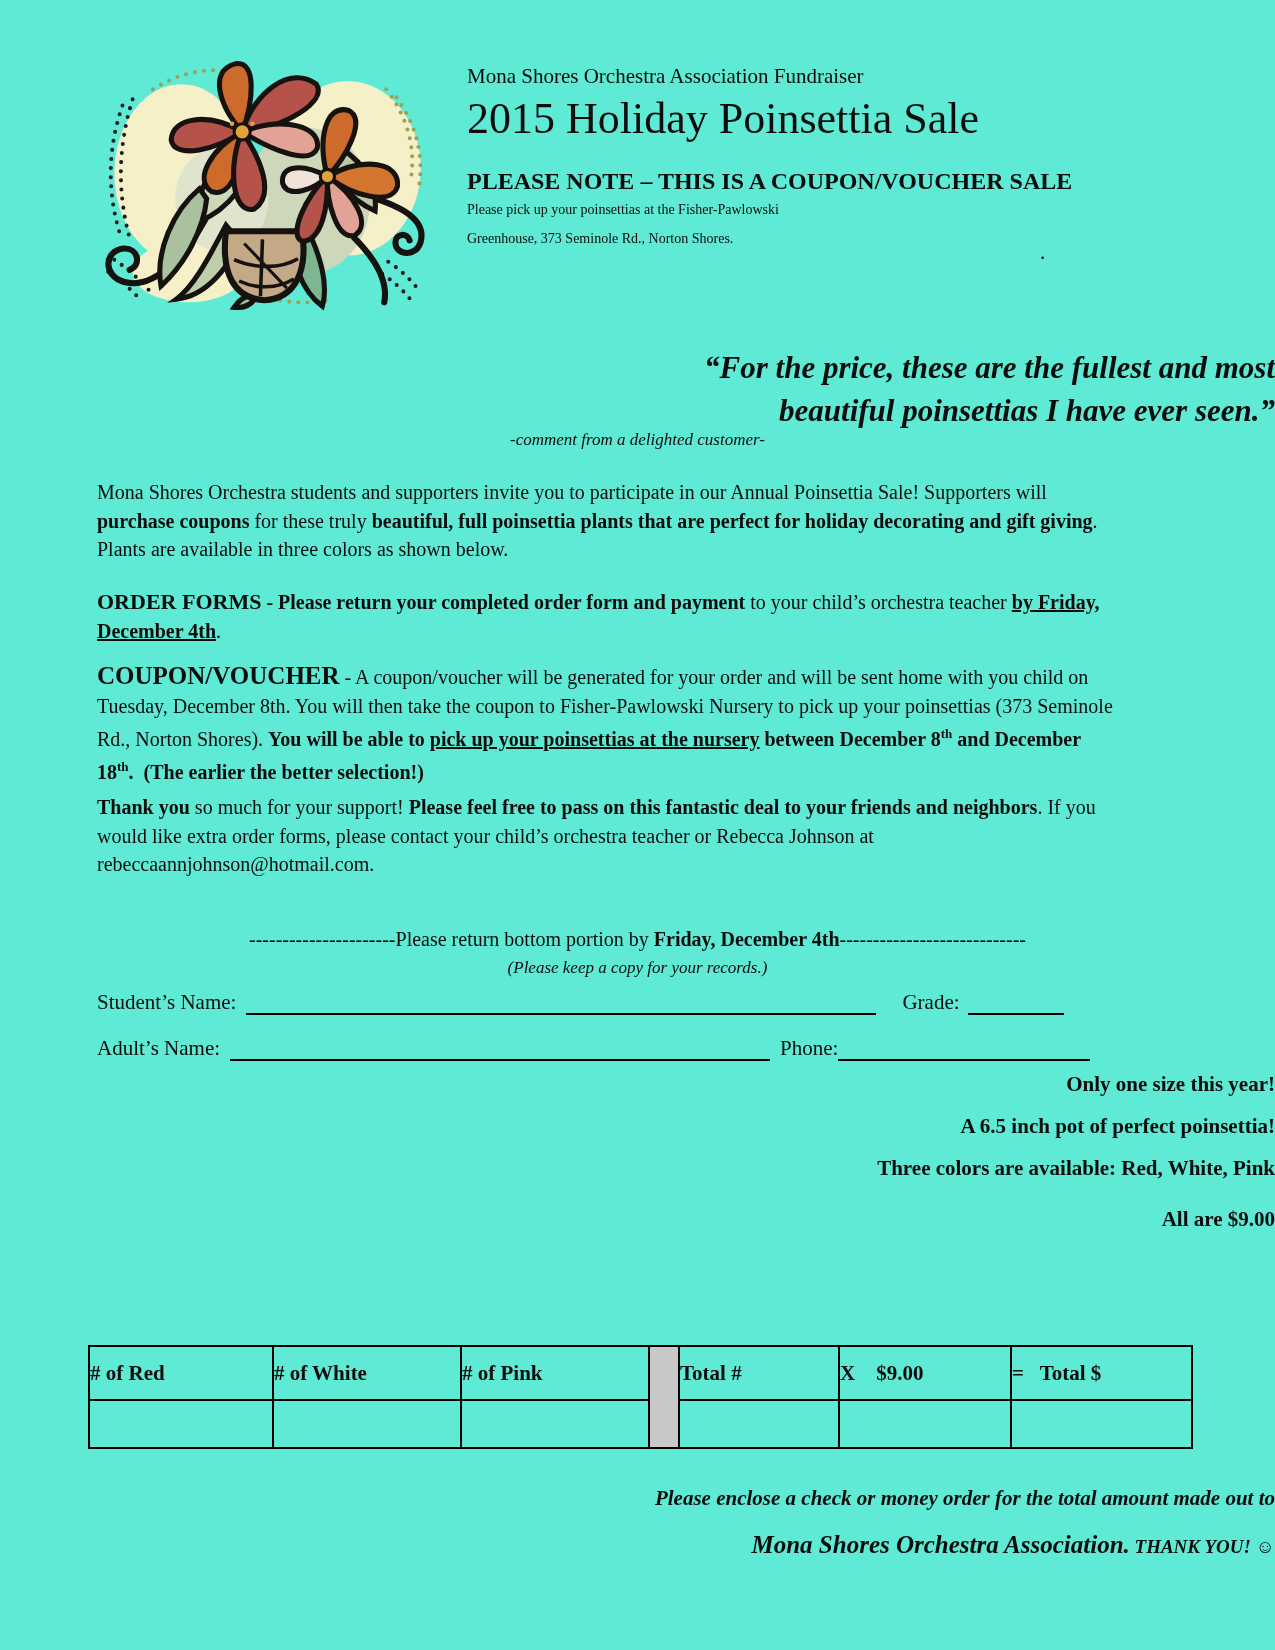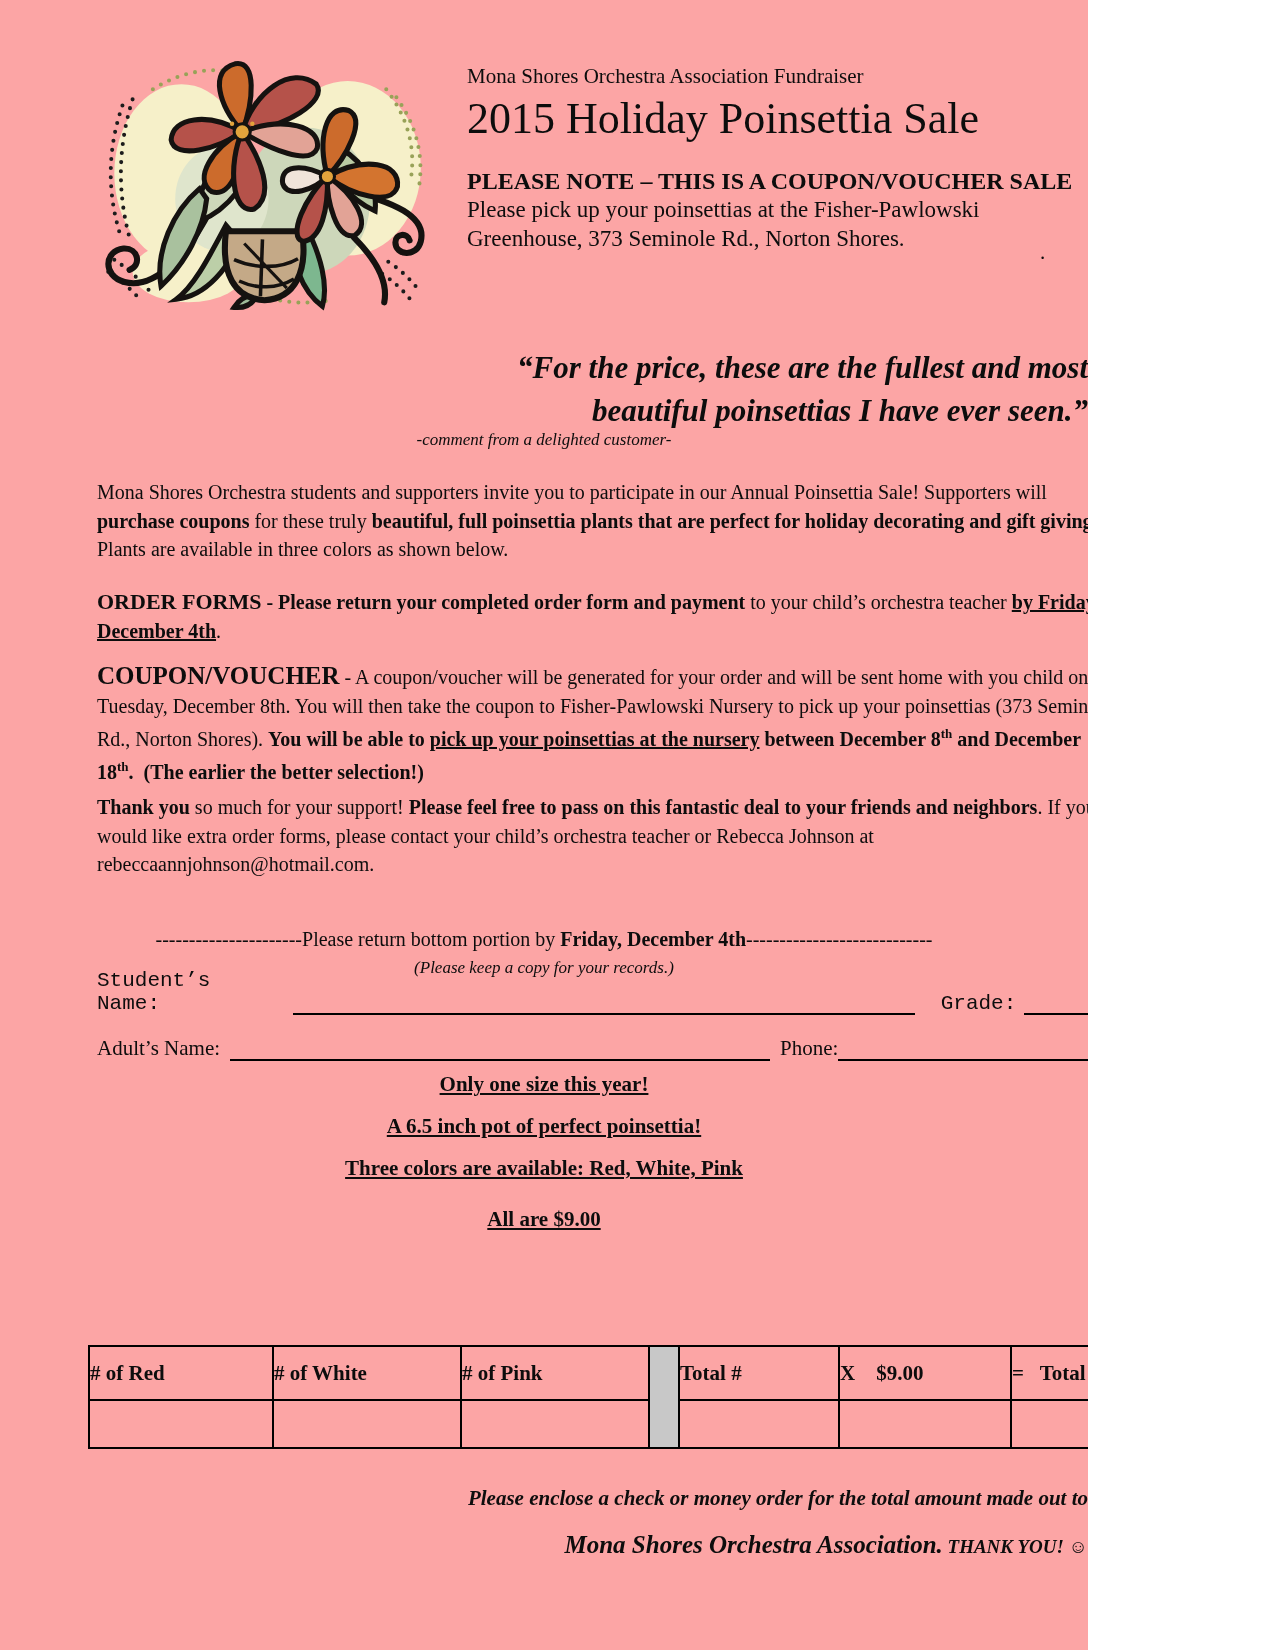--- a/index.html
+++ b/index.html
@@ -1,55 +1,55 @@
 <!DOCTYPE html>
 <html><head>
 <meta charset="utf-8">
 <style>
   html,body { margin:0; padding:0; background:#ffffff; }
   .page {
-    position:relative; width:1088px; height:1650px; background:#fca5a5;
+    position:relative; width:1275px; height:1650px; background:#5eead4;
     font-family:"Liberation Serif","DejaVu Serif",serif; color:#0d0d0d; overflow:hidden;
   }
   
   .header-art { position:absolute; left:92px; top:46px; width:345px; height:265px; }
   .header-text { position:absolute; left:467px; top:64px; width:690px; }
   .eyebrow { font-size:21px; }
   .doc-title { font-size:44px; margin-top:4px; white-space:nowrap; }
   .note-head { font-size:24px; font-weight:bold; margin-top:24px; white-space:nowrap; }
-  .note-line { font-size:23px; line-height:29px; }
+  .note-line { font-size:14px; line-height:29px; }
   .stray-dot { position:absolute; left:573px; top:176px; font-size:21px; }
   
   .quote { position:absolute; top:346px; left:0; width:100%; text-align:right;
            font-weight:bold; font-style:italic; font-size:31px; line-height:43px; }
   .quote-attr { position:absolute; top:430px; left:0; width:100%; text-align:center;
                 font-style:italic; font-size:17px; }
   
   .para { position:absolute; left:97px; width:1024px; font-size:20px; line-height:28.5px; text-align:left; }
   .p1 { top:478px; } .p2 { top:588px; } .p3 { top:662px; } .p4 { top:793px; }
   .b { font-weight:bold; }
   .u { text-decoration:underline; }
   .order-head { font-weight:bold; font-size:22px; }
   .coupon-head { font-weight:bold; font-size:25px; }
   sup { font-size:13px; font-weight:bold; }
   
   .cutline { position:absolute; top:928px; left:0; width:100%; text-align:center; font-size:20px; }
   .records { position:absolute; top:958px; left:0; width:100%; text-align:center; font-style:italic; font-size:17px; }
   
   .form-line { position:absolute; left:97px; width:1022px; display:flex; align-items:flex-end; font-size:21px; height:27px; }
-  .fl-student { top:988px;font-family:Liberation Mono, monospace; } .fl-adult { top:1034px; }
+  .fl-student { top:988px; } .fl-adult { top:1034px; }
   .uline { border-bottom:2px solid #000; height:25px; display:inline-block; }
   .ul-student { width:630px; margin-left:10px; }
   .grade-label { margin-left:26px; }
   .ul-grade { width:96px; margin-left:8px; }
   .ul-adult { width:540px; margin-left:10px; }
   .phone-label { margin-left:10px; }
   .ul-phone { width:252px; }
   
-  .centerline { position:absolute; left:0; width:100%; text-align:center; font-weight:bold; font-size:21px;text-decoration:underline; }
+  .centerline { position:absolute; left:0; width:100%; text-align:right; font-weight:bold; font-size:21px; }
   .cl1 { top:1072px; } .cl2 { top:1114px; } .cl3 { top:1156px; } .cl4 { top:1160px;margin-top:47px; }
   
   .order-table { position:absolute; left:88px; top:1345px; width:1103px; border-collapse:collapse; table-layout:fixed; }
   .order-table th, .order-table td { border:2px solid #000; text-align:left; font-size:21px; padding:0; }
   .order-table th { height:52px; font-weight:bold; }
   .order-table td { height:46px; }
   .spacer-cell { background:#c8c8c8; }
   
   .footer { position:absolute; top:1486px; left:0; width:100%; text-align:right; font-style:italic; font-weight:bold; }
   .footer-l1 { font-size:21px; }

